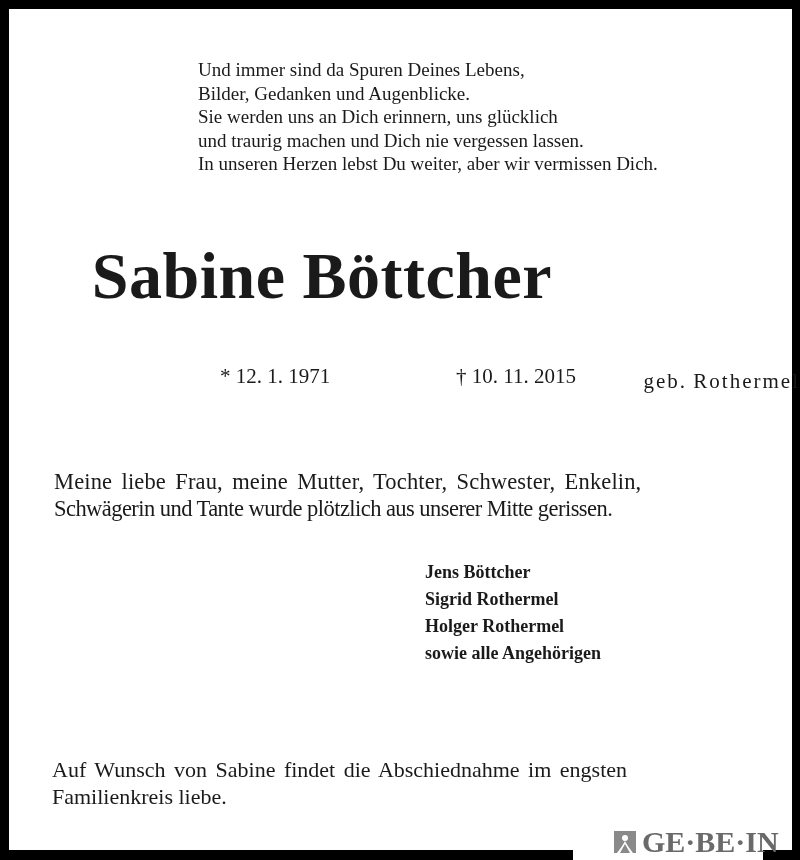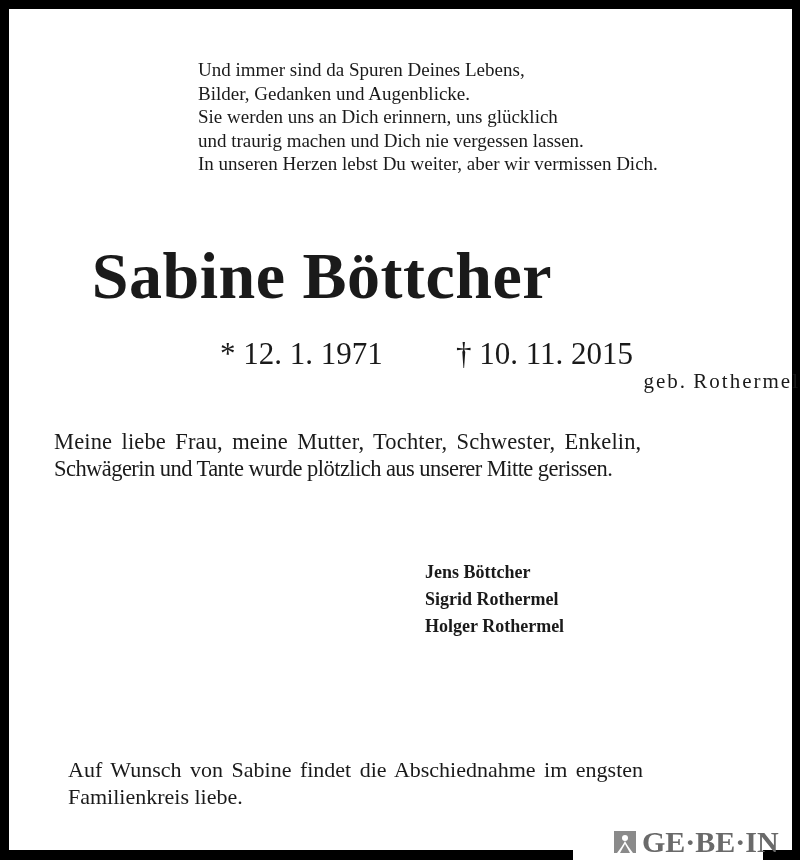--- a/index.html
+++ b/index.html
@@ -12,29 +12,29 @@
       background: #fff;
     }
     .serif { font-family: "Liberation Serif", "DejaVu Serif", serif; color: #1a1a1a; }
     .poem { position: absolute; left: 198px; top: 58px; font-size: 19px; line-height: 23.6px; }
     .poem div { white-space: nowrap; }
     .name {
       position: absolute; left: 0; width: 644px; top: 236px; text-align: center;
       font-size: 66px; font-weight: bold; letter-spacing: 0.5px; line-height: 80px;
     }
     .born { position: absolute; left: 0; width: 800px; top: 322px; text-align: right; font-size: 21px; letter-spacing: 2px; word-spacing: -1px; margin-top: 47px; }
-    .dates { position: absolute; top: 336px; font-size: 31px; }
+    .dates { position: absolute; top: 364px; font-size: 21px; }
     .date-birth { left: 220px; }
     .date-death { left: 424px; margin-left: 32px; }
-    .message { position: absolute; left: 54px; width: 694px; top: 428px; font-size: 22.5px; line-height: 27px; text-align: justify; }
+    .message { position: absolute; left: 54px; width: 694px; top: 468px; font-size: 22.5px; line-height: 27px; text-align: justify; }
     .message div { white-space: nowrap; }
     .msg-l1 { letter-spacing: 0.15px; word-spacing: 3.5px; }
     .msg-l2 { letter-spacing: -0.55px; }
     .mourners { position: absolute; left: 425px; top: 559px; font-size: 18px; font-weight: bold; line-height: 27px; }
-    .closing { position: absolute; left: 68px; top: 756px; font-size: 22px; line-height: 27px; }
+    .closing { position: absolute; left: 52px; top: 756px; font-size: 22px; line-height: 27px; }
     .closing .l1 { word-spacing: 3px; }
     .logo-gap {
       position: absolute; left: 573px; top: 828px; width: 190px; height: 32px;
       background: #fff;
     }
     .logo {
       position: absolute; left: 578px; top: 826px; height: 32px;
       display: flex; align-items: center; gap: 6px; padding-left: 36px;
     }
     .logo-mark { width: 22px; height: 22px; display: block; }
@@ -63,20 +63,21 @@
 
 <div class="message serif">
   <div class="msg-l1">Meine liebe Frau, meine Mutter, Tochter, Schwester, Enkelin,</div>
   <div class="msg-l2">Schwägerin und Tante wurde plötzlich aus unserer Mitte gerissen.</div>
 </div>
 
 <div class="mourners serif">
   <div>Jens Böttcher</div>
   <div>Sigrid Rothermel</div>
   <div>Holger Rothermel</div>
+  <div>sowie alle Angehörigen</div>
 </div>
 
 <div class="closing serif">
   <div class="l1">Auf Wunsch von Sabine findet die Abschiednahme im engsten</div>
   <div>Familienkreis liebe.</div>
 </div>
 
 <div class="logo-gap"></div>
 <div class="logo">
   <svg class="logo-mark" viewBox="0 0 22 22">

